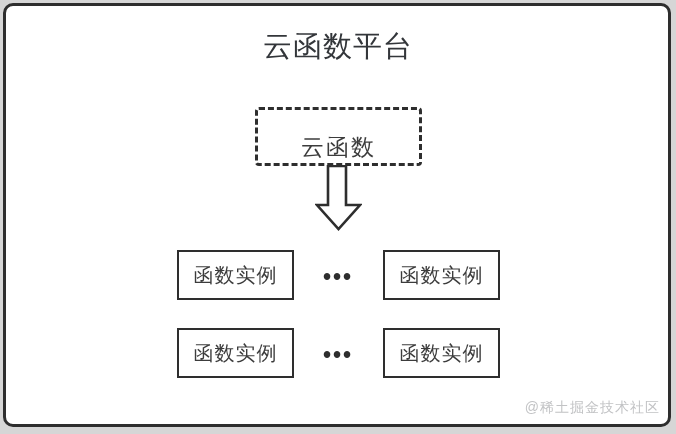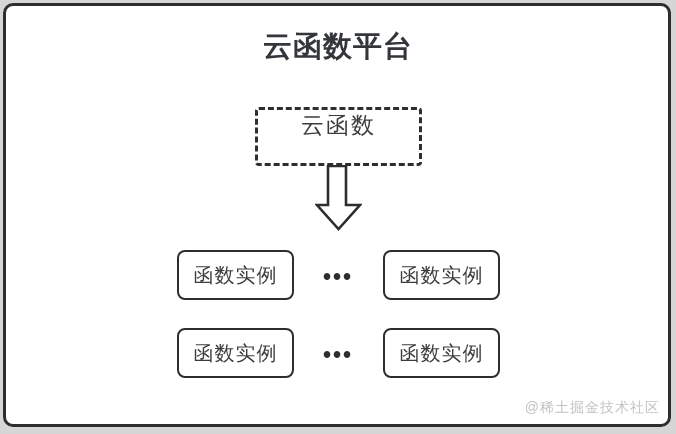--- a/index.html
+++ b/index.html
@@ -17,48 +17,48 @@
     background: #ffffff;
     border: 3px solid #2e2e2e;
     border-radius: 10px;
   }
   .title {
     position: absolute;
     left: 0; top: 27px;
     width: 676px;
     text-align: center;
     font-size: 29px;
-    font-weight: bold;
+    font-weight: normal;
     color: #33363a;
     letter-spacing: 1px;
   }
   .cloud-fn-box {
     position: absolute;
     left: 255px; top: 107px;
     width: 167px; height: 59px;
     border: 3px dashed #2e2e2e;
     border-radius: 4px;
     background: #ffffff;
     display: flex;
-    align-items: flex-start;
+    align-items: flex-end;
     justify-content: center;
     font-size: 23px;
     color: #3c3c3c;
     letter-spacing: 2px;
   }
   .down-arrow {
     position: absolute;
     left: 315px; top: 165px;
     width: 47px; height: 67px;
   }
   .instance-box {
     position: absolute;
     width: 117px; height: 50px;
     border: 2.5px solid #2e2e2e;
-    border-radius: 8px;
+    border-radius: 0;
     background: #ffffff;
     display: flex;
     align-items: center;
     justify-content: center;
     font-size: 20px;
     color: #3c3c3c;
     letter-spacing: 1px;
   }
   .pos-tl { left: 177px; top: 250px; }
   .pos-tr { left: 383px; top: 250px; }

